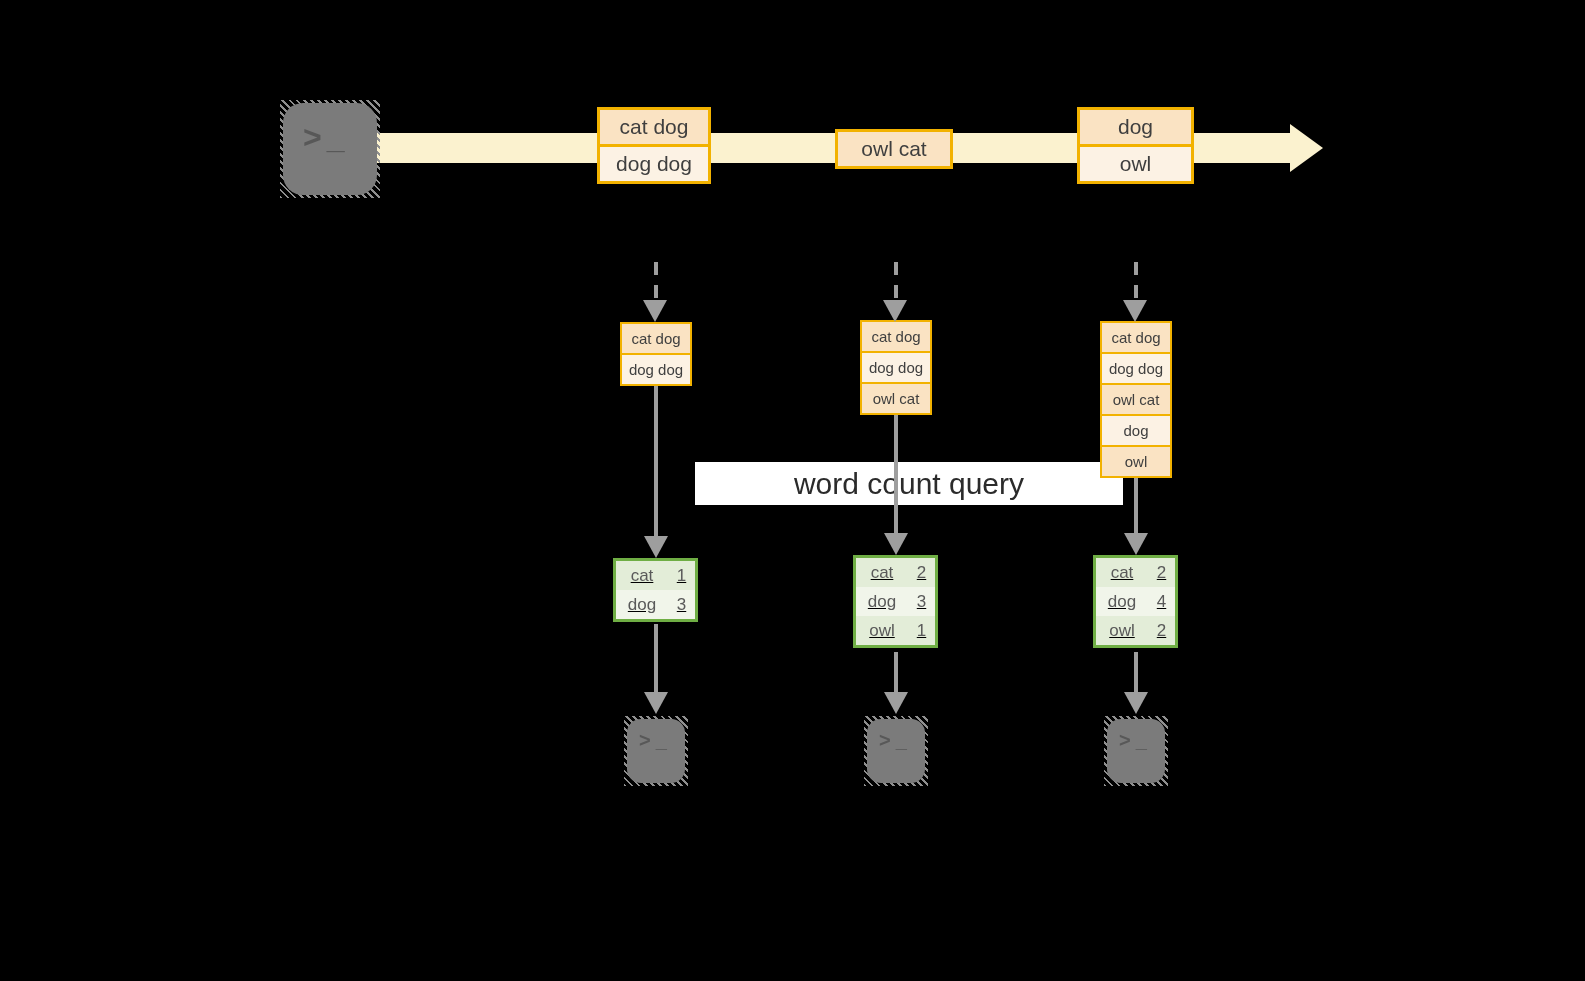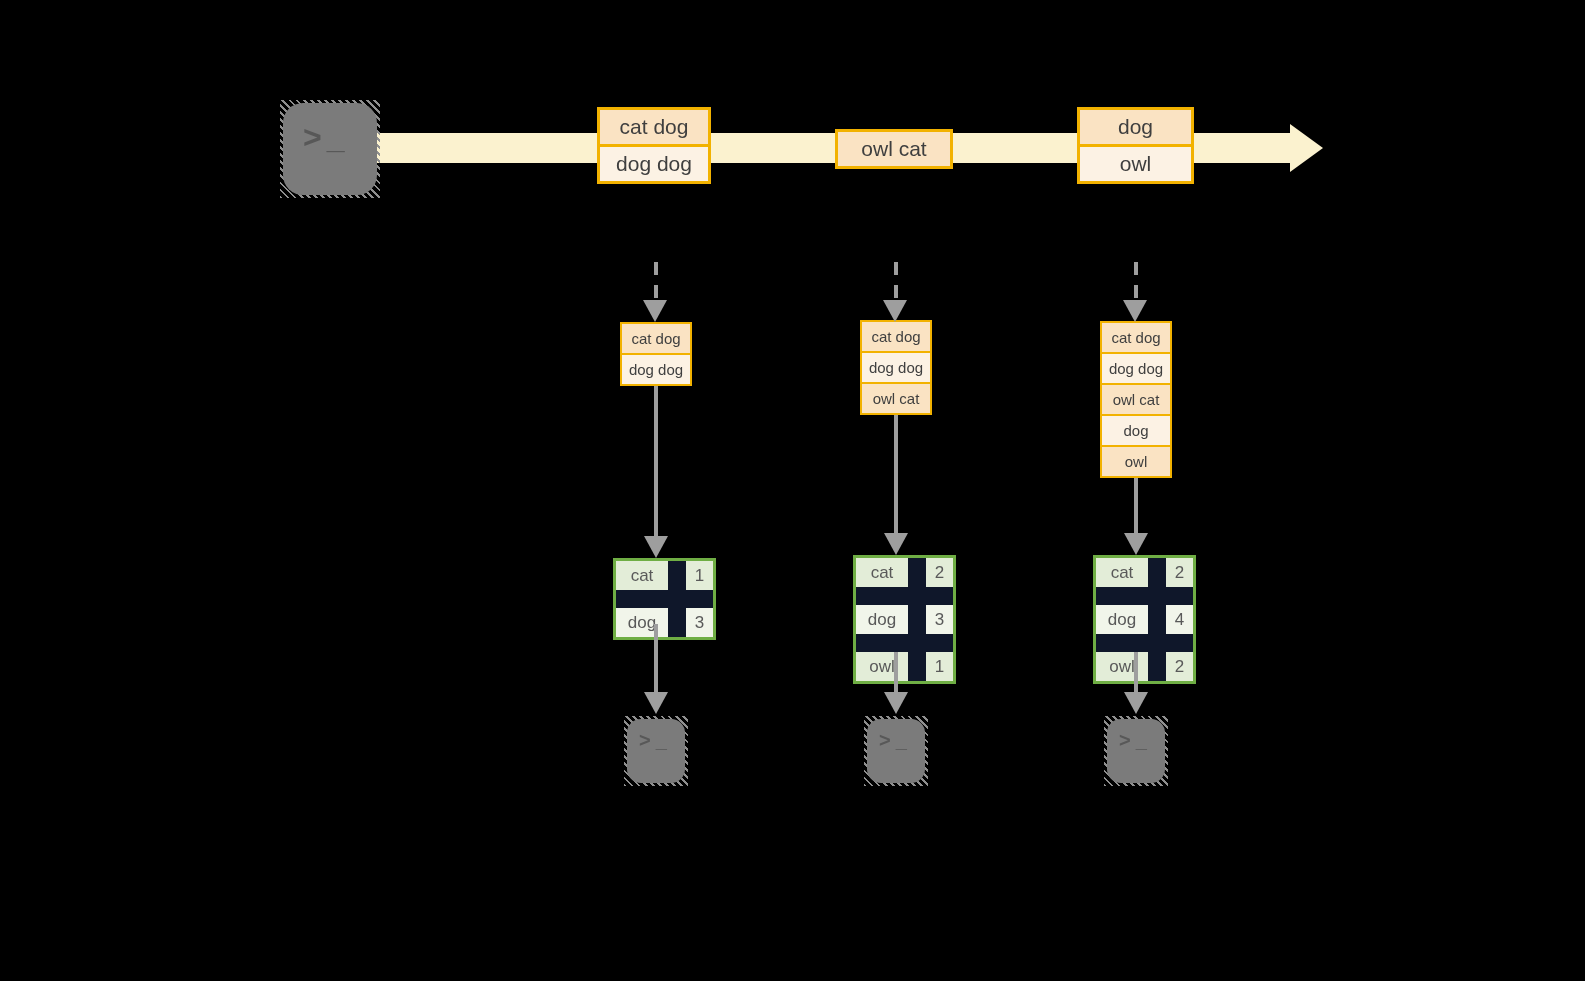--- a/index.html
+++ b/index.html
@@ -43,22 +43,22 @@
   .buf-row.sep{border-top:2px solid var(--orange);}
   
   .query-band{position:absolute;left:695px;top:462px;width:428px;height:43px;background:#fff;
     display:flex;align-items:center;justify-content:center;font-size:30px;color:#2B2B2B;z-index:1;}
   
   .vline{position:absolute;width:4px;background:var(--arrow);z-index:3;}
   .vline.dashed{background:repeating-linear-gradient(180deg,var(--arrow) 0 13px,transparent 13px 23px);}
   .tri{position:absolute;width:0;height:0;border-left:12px solid transparent;border-right:12px solid transparent;
     border-top:22px solid var(--arrow);z-index:3;}
   
-  .count-table{position:absolute;display:grid;grid-template-columns:52px 27px;grid-auto-rows:29px;gap:18px;
-    background:#0f172a;border:3px solid var(--green);z-index:2;}
+  .count-table{position:absolute;display:grid;grid-template-columns:52px 27px;grid-auto-rows:29px;gap:0;
+    background:#fde047;border:3px solid var(--green);z-index:2;text-decoration:underline;}
   .ct-cell{display:flex;align-items:center;justify-content:center;font-size:17px;color:#595959;}
   .gdark{background:var(--gdark);}
   .glight{background:var(--glight);}
 </style>
 </head>
 <body>
 
 <div class="canvas">
 
   <div class="stream-band"></div>
@@ -73,20 +73,23 @@
     <div class="ev-row light sep">dog dog</div>
   </div>
   <div class="event-box" style="left:835px;top:129px;width:118px;">
     <div class="ev-row dark">owl cat</div>
   </div>
   <div class="event-box" style="left:1077px;top:107px;width:117px;">
     <div class="ev-row dark">dog</div>
     <div class="ev-row light sep">owl</div>
   </div>
 
+  <div class="query-band">
+    <span>word count query</span>
+  </div>
 
   <div class="vline dashed" style="left:654px;top:262px;height:38px;"></div>
   <div class="tri" style="left:643px;top:300px;"></div>
 
   <div class="buffer-box" style="left:620px;top:322px;">
     <div class="buf-row dark">cat dog</div>
     <div class="buf-row light sep">dog dog</div>
   </div>
 
   <div class="vline" style="left:654px;top:386px;height:150px;"></div>

